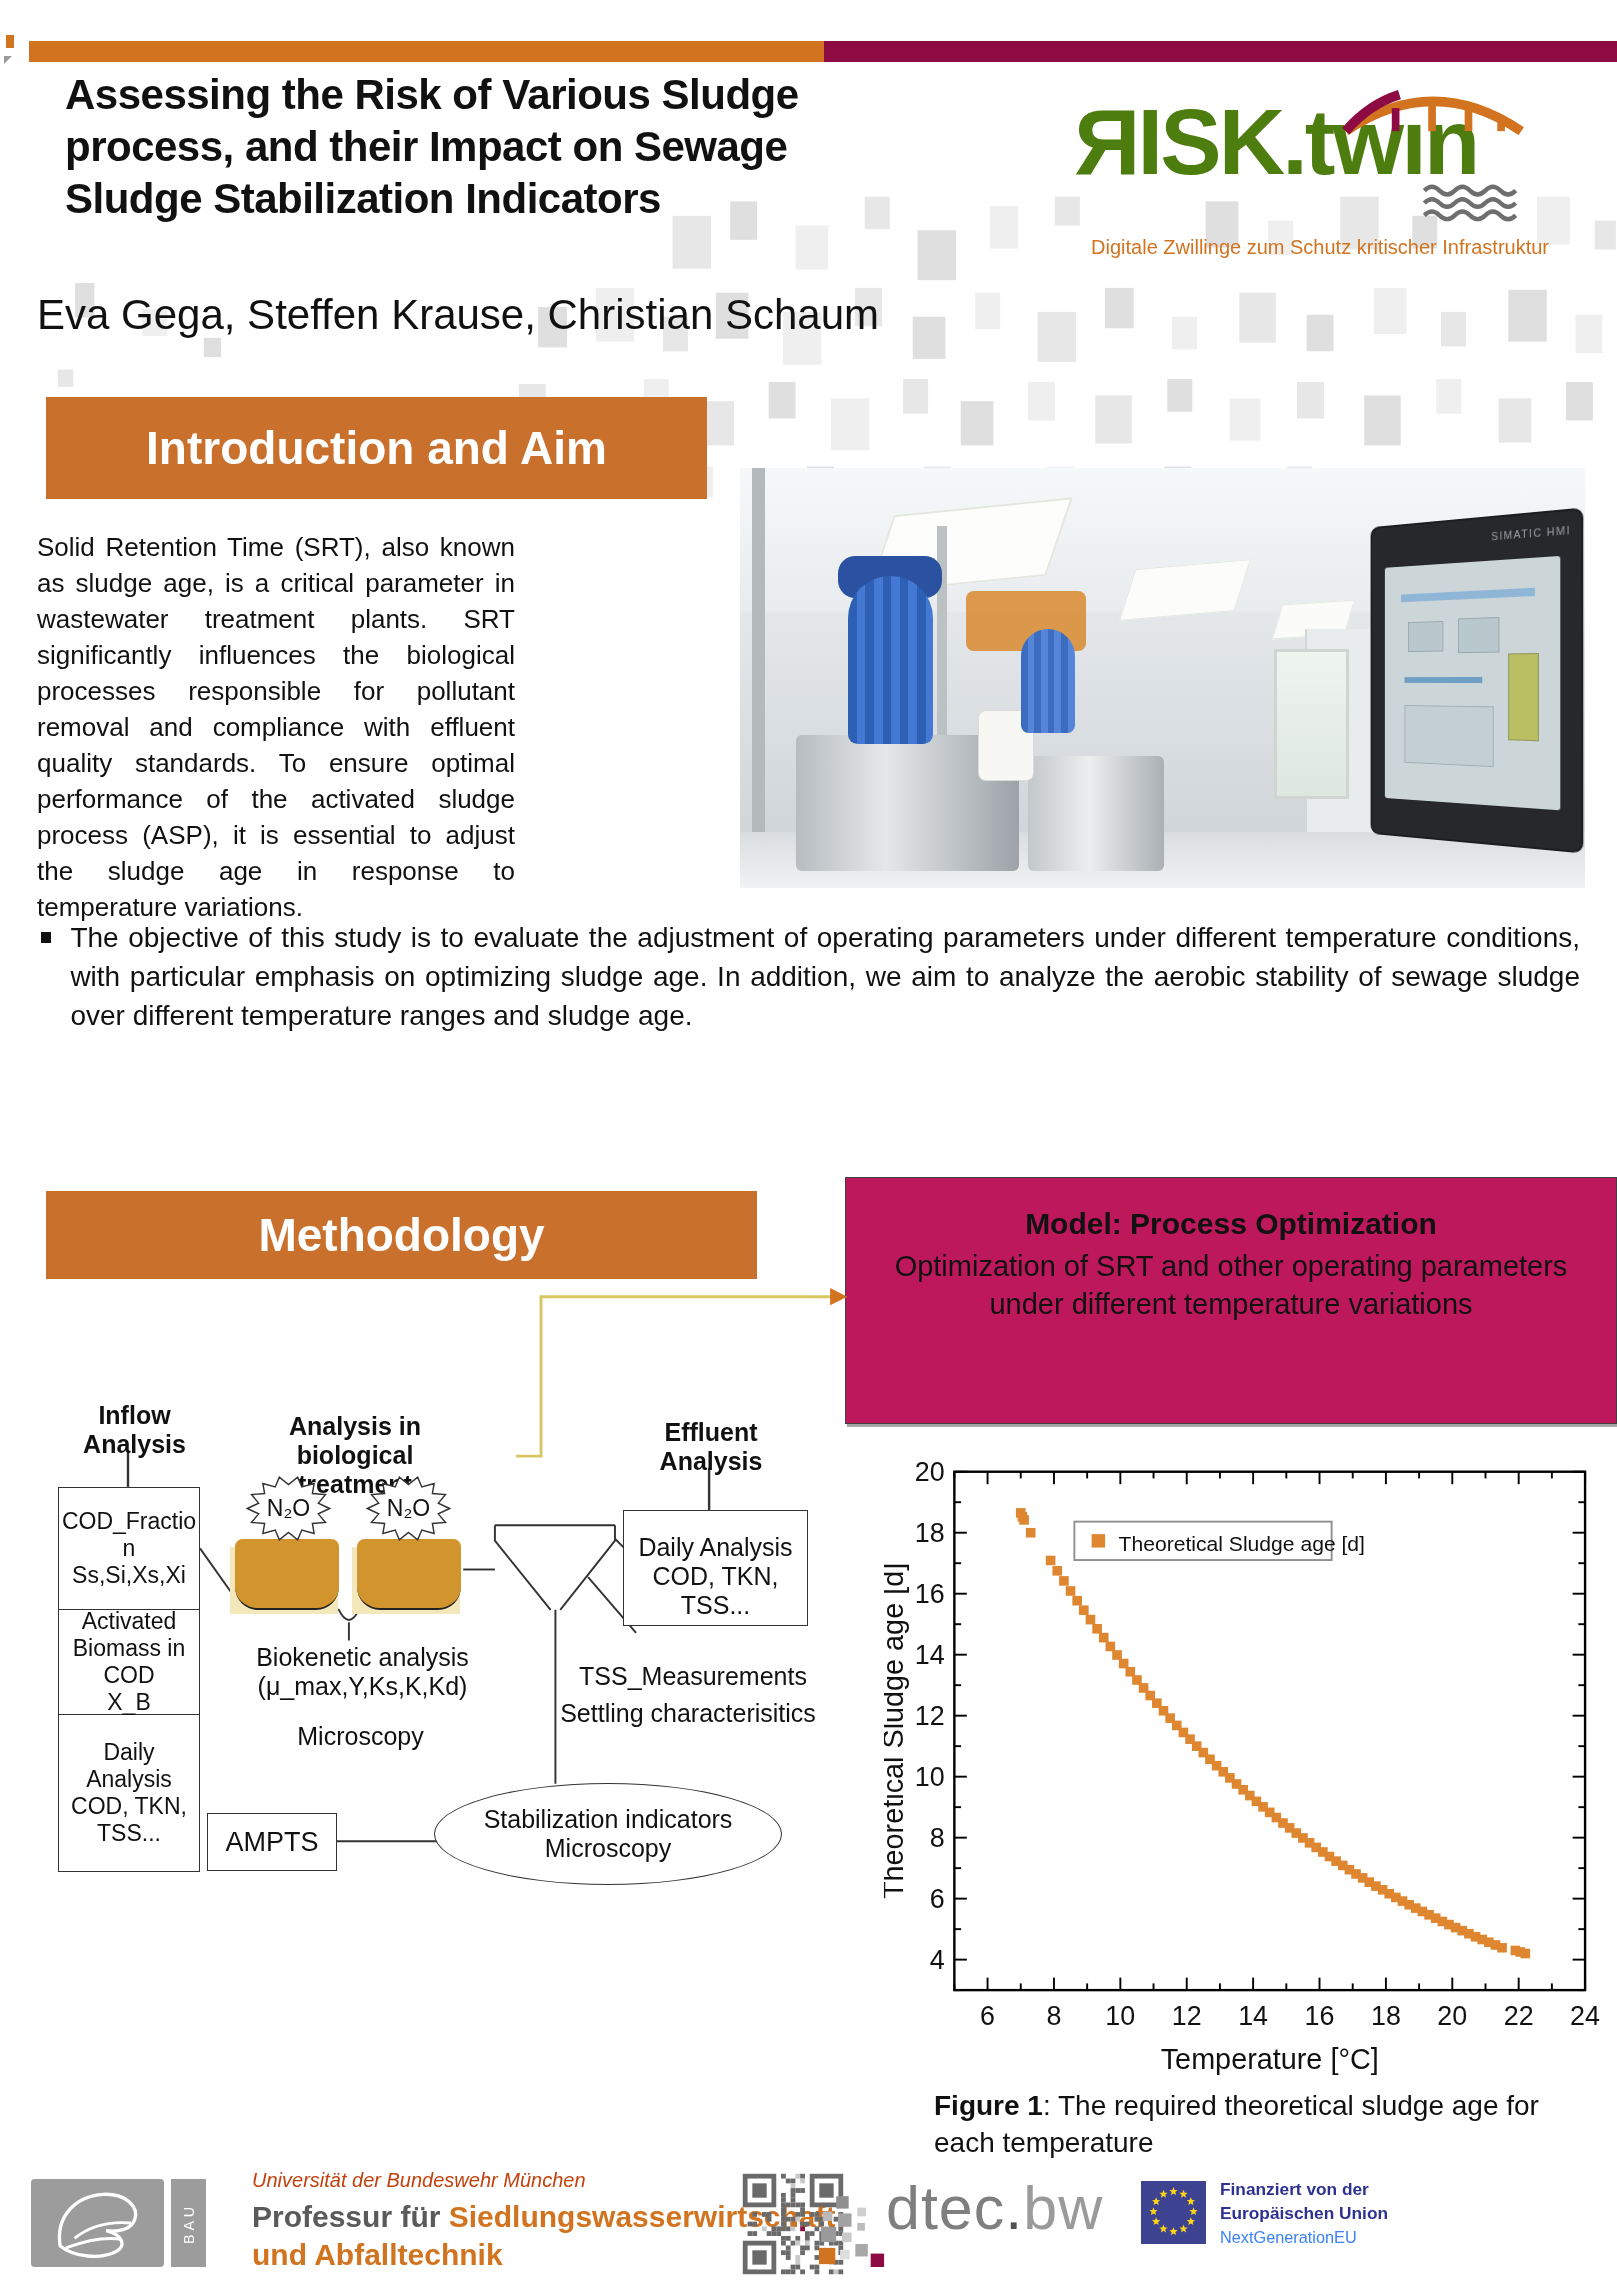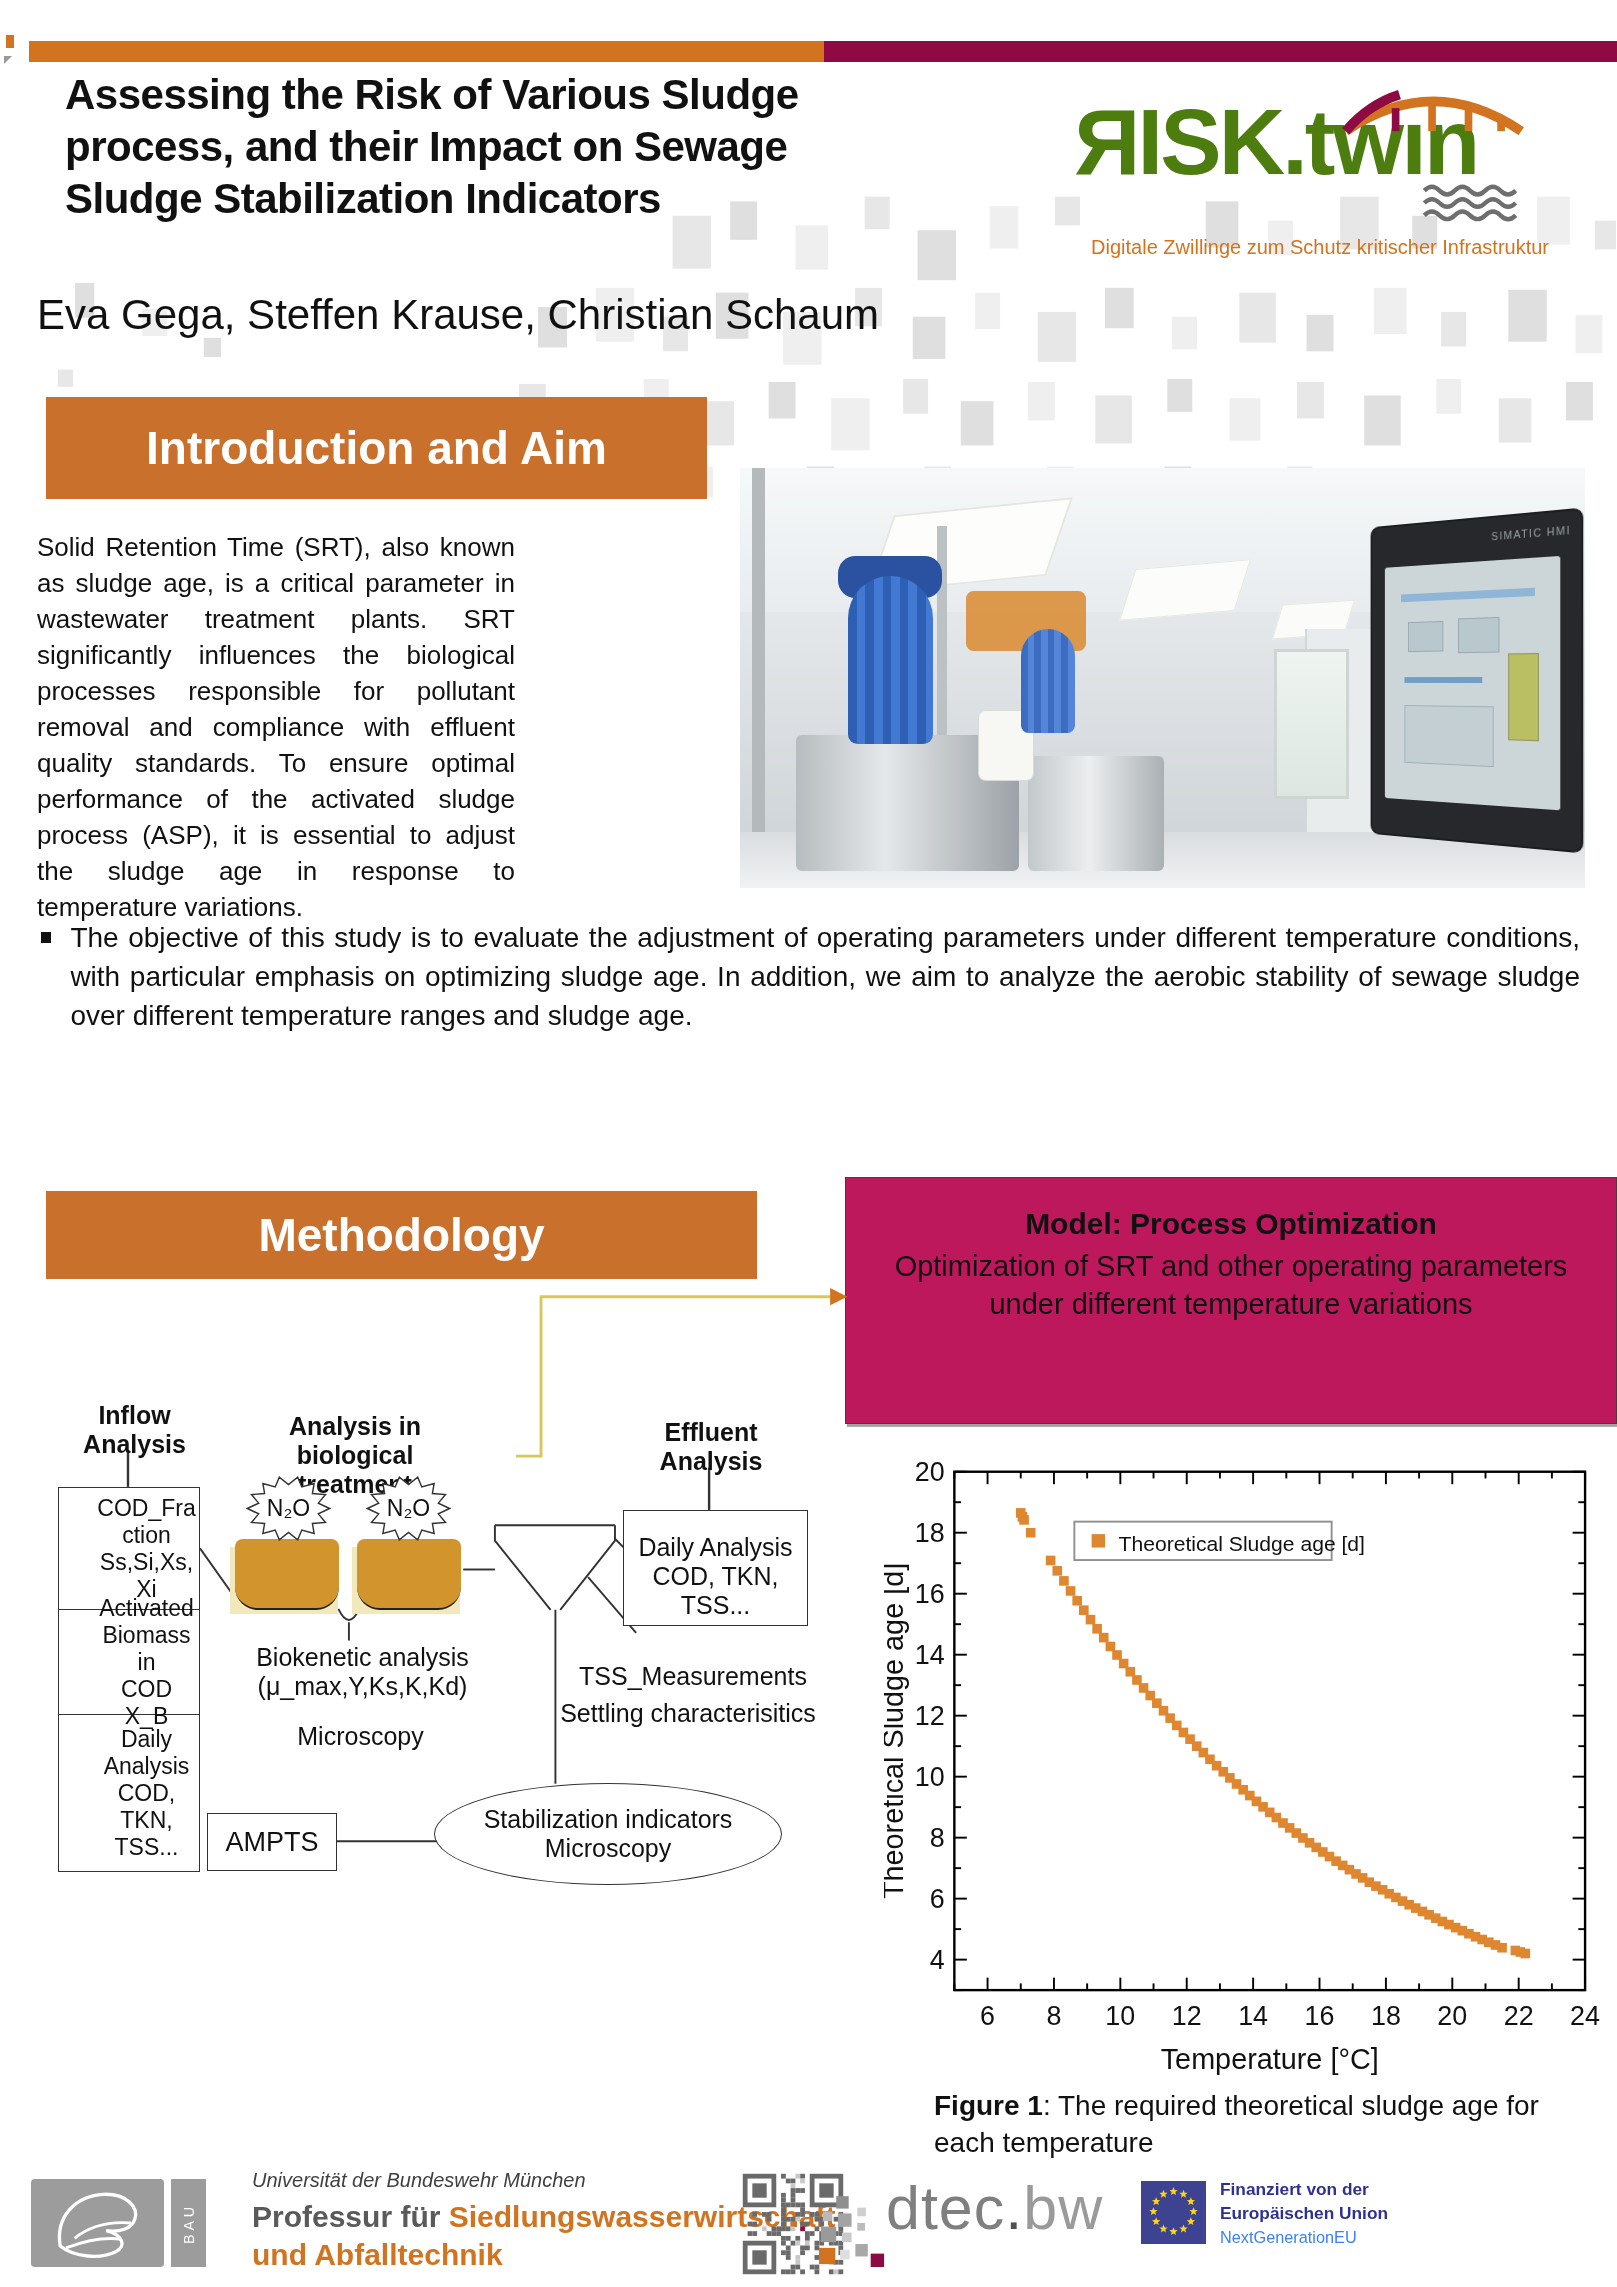--- a/index.html
+++ b/index.html
@@ -66,21 +66,21 @@
   .model-box{left:845px;top:1177px;width:770px;height:245px;background:#be185d;border:1.9px solid #3f3f3f;
              box-shadow:1.9px 2.9px 0 rgba(70,70,70,.5);text-align:center;}
   .model-title{margin-top:29px;font-size:30px;font-weight:bold;}
   .model-body{margin:5.8px auto 0;width:90%;font-size:29px;line-height:38px;}
   
   .fc-label{font-weight:bold;font-size:25px;text-align:center;}
   .fc-text{font-size:25px;text-align:center;}
   .fc-inflow{left:72px;top:1401px;width:125px;}
   .fc-stack{left:58px;top:1487px;width:142px;}
   .fc-cell{border:1.9px solid #333;border-top:none;background:#fff;font-size:23px;text-align:center;
-           display:flex;align-items:center;justify-content:center;overflow-wrap:anywhere;padding-left:35px;}
+           display:flex;align-items:center;justify-content:center;overflow-wrap:anywhere;}
   .fc-cell:first-child{border-top:1.9px solid #333;}
   .fc-bio-label{left:235px;top:1412px;width:240px;}
   .tank-back{background:#F2E8BC;}
   .tank{background:#D2952E;border-radius:7.7px 7.7px 23px 23px;border-bottom:2.9px solid #222;}
   .n2o{width:85px;height:65px;display:flex;align-items:center;justify-content:center;font-size:23px;}
   .fc-biok{left:245px;top:1643px;width:235px;}
   .fc-micro{left:274px;top:1722px;width:173px;}
   .fc-ampts{left:207px;top:1813px;width:128px;height:56px;border:1.9px solid #333;font-size:27px;
             text-align:center;line-height:56px;background:#fff;}
   .fc-effluent{left:646px;top:1418px;width:130px;}
@@ -88,21 +88,21 @@
             text-align:center;padding-top:22px;background:#fff;}
   .fc-tss{left:567px;top:1662px;width:252px;}
   .fc-settling{left:544px;top:1699px;width:288px;}
   .fc-ellipse{left:434px;top:1783px;width:346px;height:100px;border:1.9px solid #333;border-radius:50%;
               display:flex;align-items:center;justify-content:center;font-size:25px;text-align:center;background:#fff;}
   
   .caption{left:934px;top:2087px;width:665px;font-size:28px;line-height:37px;z-index:5;}
   .uni-box{left:31px;top:2179px;width:133px;height:88px;background:#9c9c9c;border-radius:3.8px;}
   .uni-strip{left:171px;top:2179px;width:35px;height:88px;background:#9c9c9c;display:flex;align-items:center;justify-content:center;}
   .uni-strip span{writing-mode:vertical-rl;transform:rotate(180deg);color:#fff;font-size:14.4px;letter-spacing:3.8px;}
-  .uni-line1{left:252px;top:2169px;font-size:20px;font-style:italic;color:#404040;}
+  .uni-line1{left:252px;top:2169px;font-size:20px;font-style:italic;color:#c2410c;}
   .uni-line2{left:252px;top:2198px;font-size:30px;font-weight:bold;line-height:38px;color:#5a5a5a;}
   .orange-t{color:#D2731F;}
   .dtec-text{left:886px;top:2173px;font-size:61px;color:#7f7f7f;letter-spacing:1px;font-weight:normal;}
   .dtec-dot{color:#4f4f4f;}
   .dtec-bw{color:#9a9a9a;}
   .eu-flag{left:1141px;top:2181px;width:65px;height:63px;background:#3D4291;}
   .eu-text{left:1220px;top:2177px;font-size:17.3px;font-weight:bold;color:#2E3192;line-height:24px;}
   .eu-ngeu{font-size:16.3px;font-weight:normal;color:#3b82f6;}
   svg{display:block;}
   .noptr{pointer-events:none;}

